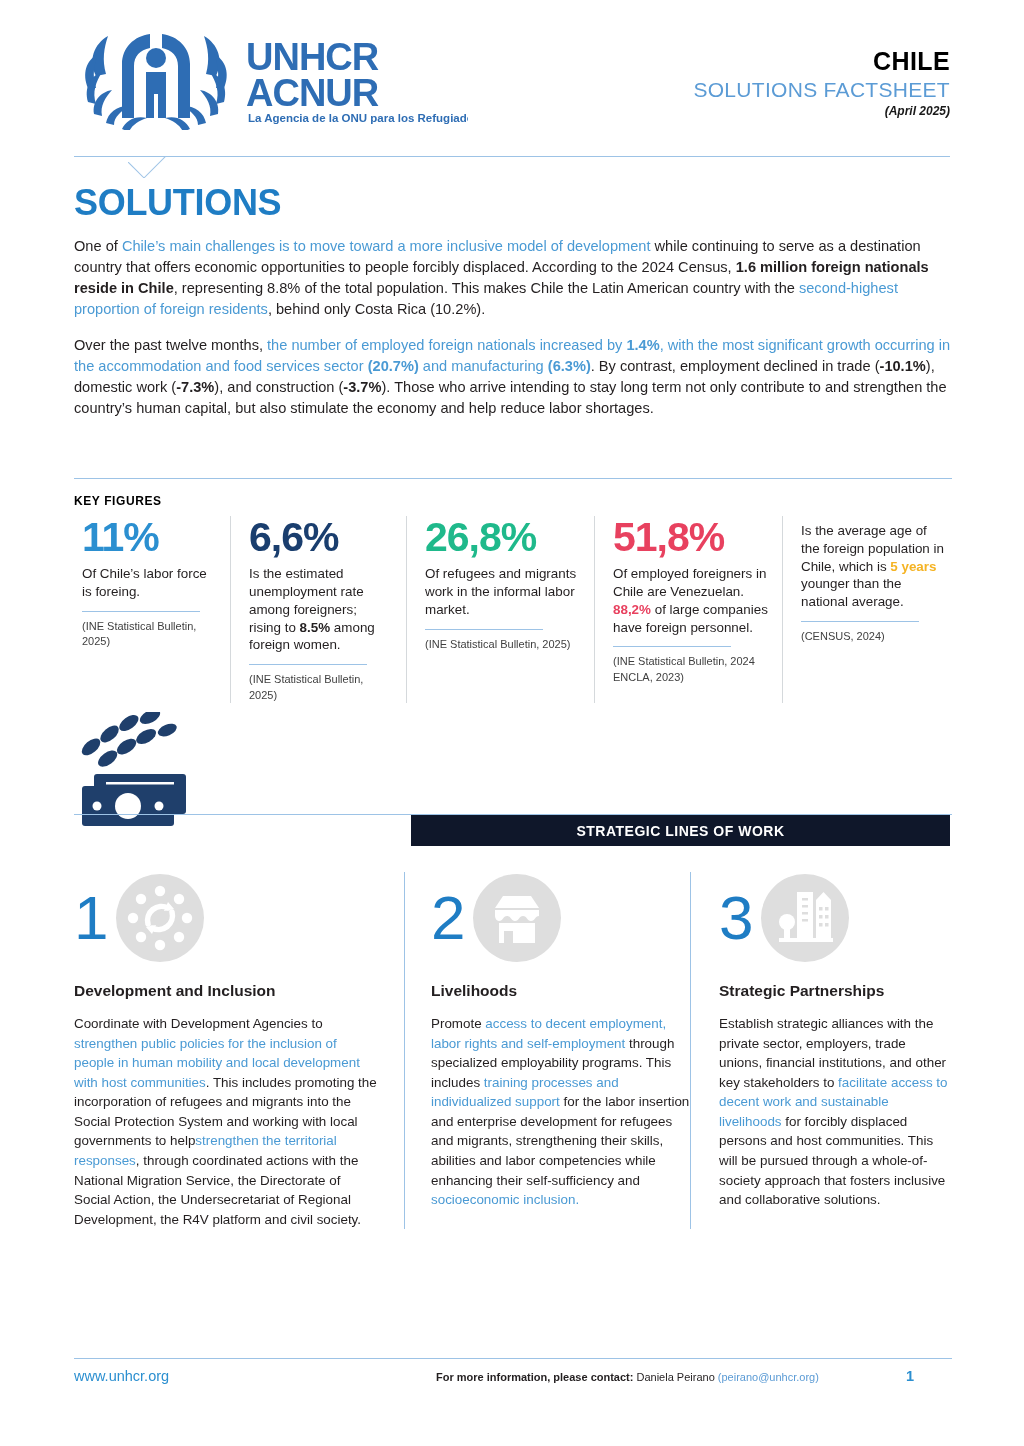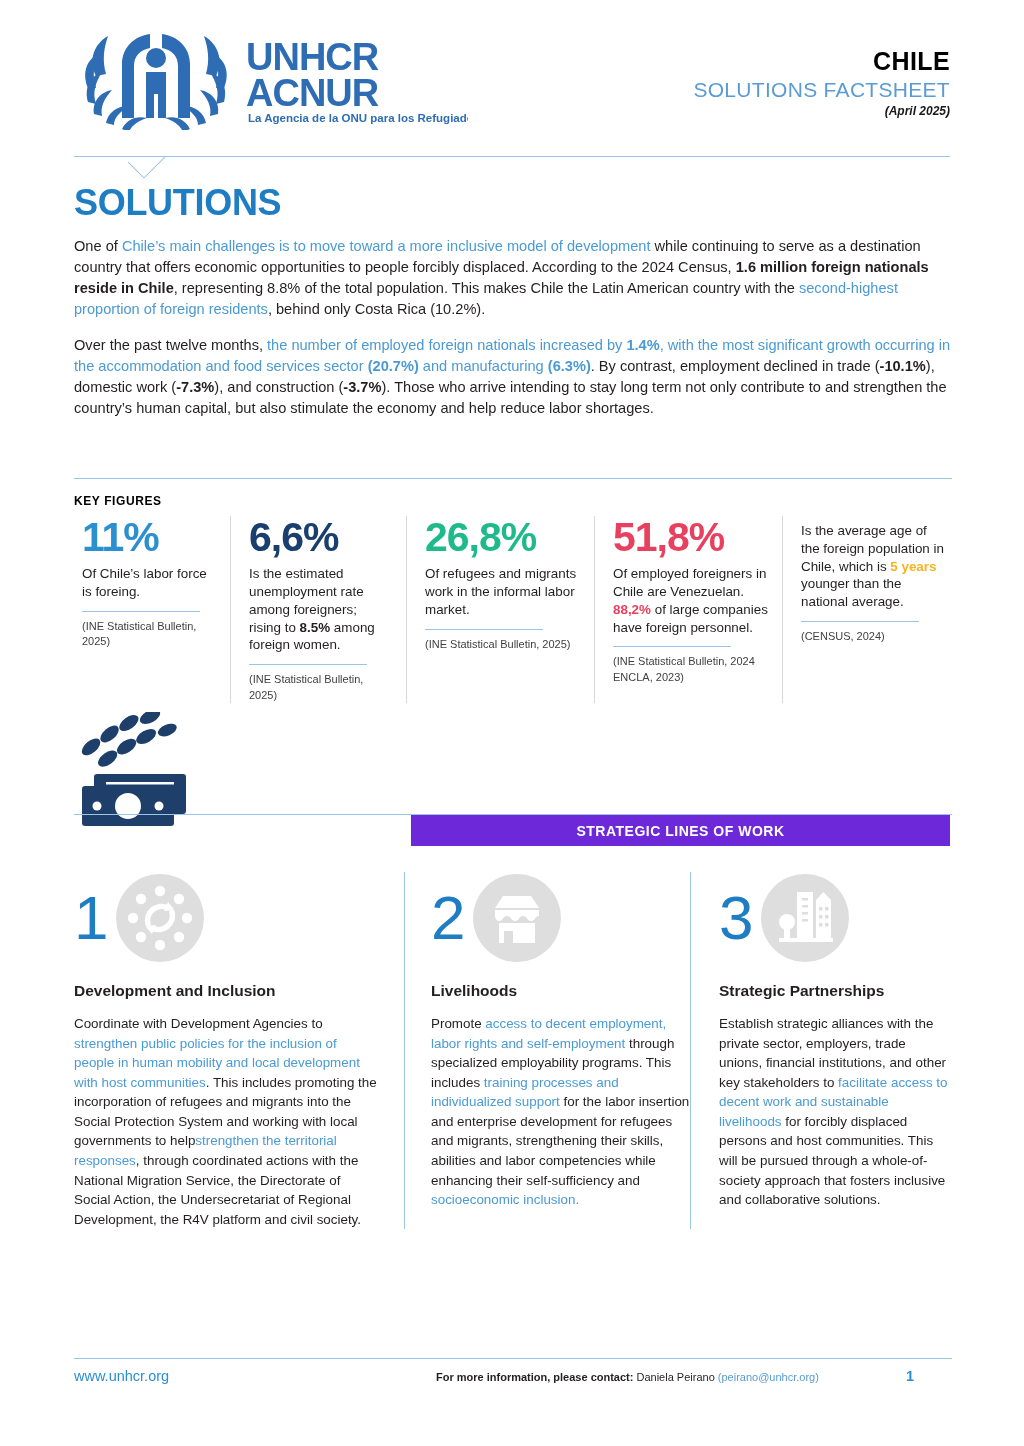--- a/index.html
+++ b/index.html
@@ -69,21 +69,21 @@
   .kf-src-rule { width: 118px; height: 1px; background: #9dc3e6; margin-top: 10px; }
   .kf-src { font-size: 11px; color: #3f3f3f; line-height: 1.4; margin-top: 7px; }
 
   
   .money-icon { position: absolute; left: 76px; top: 712px; width: 130px; height: 118px; }
 
   
   .strat-rule { position: absolute; left: 74px; top: 814px; width: 878px; height: 1px; background: #9dc3e6; }
   .strat-banner {
     position: absolute; left: 411px; top: 815px; width: 539px; height: 31px;
-    background: #6d28d9; color: #fff; font-size: 14px; font-weight: bold;
+    background: #0f172a; color: #fff; font-size: 14px; font-weight: bold;
     letter-spacing: .5px; display: flex; align-items: center; justify-content: center;
   }
 
   
   .cols { position: absolute; left: 74px; top: 872px; width: 878px; display: flex; }
   .col { position: relative; }
   .col.c-1 { width: 330px; padding-right: 26px; }
   .col.c-2 { width: 286px; padding-left: 26px; border-left: 1px solid #9dc3e6; }
   .col.c-3 { width: 262px; padding-left: 28px; border-left: 1px solid #9dc3e6; }
   .col-head { display: flex; align-items: center; height: 92px; }

